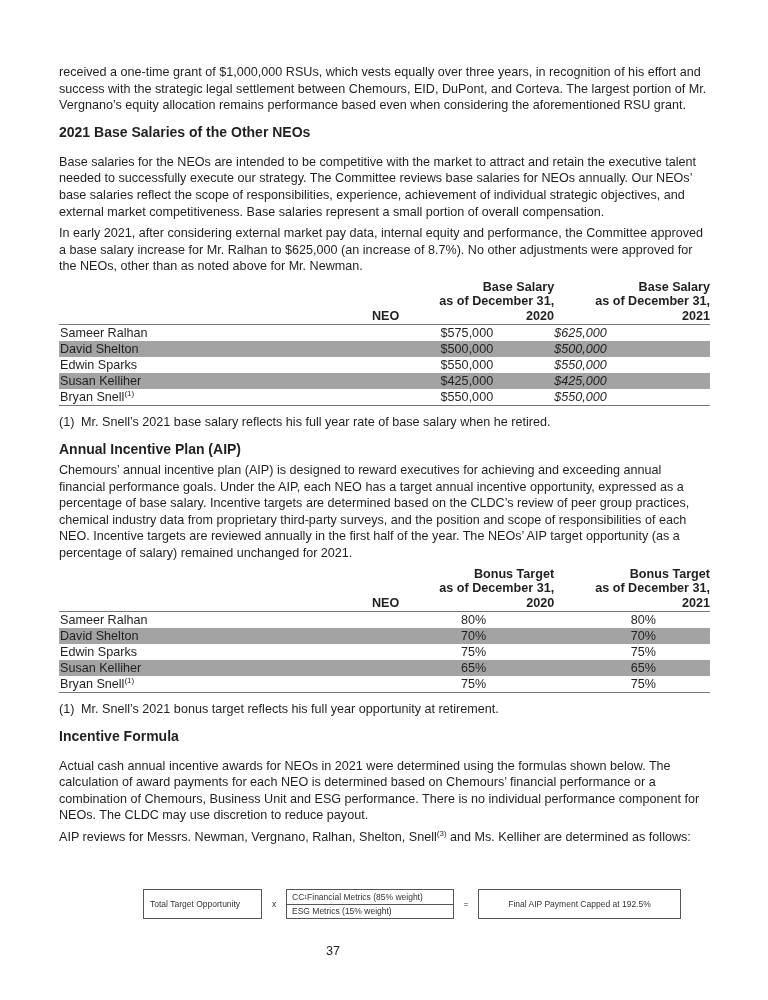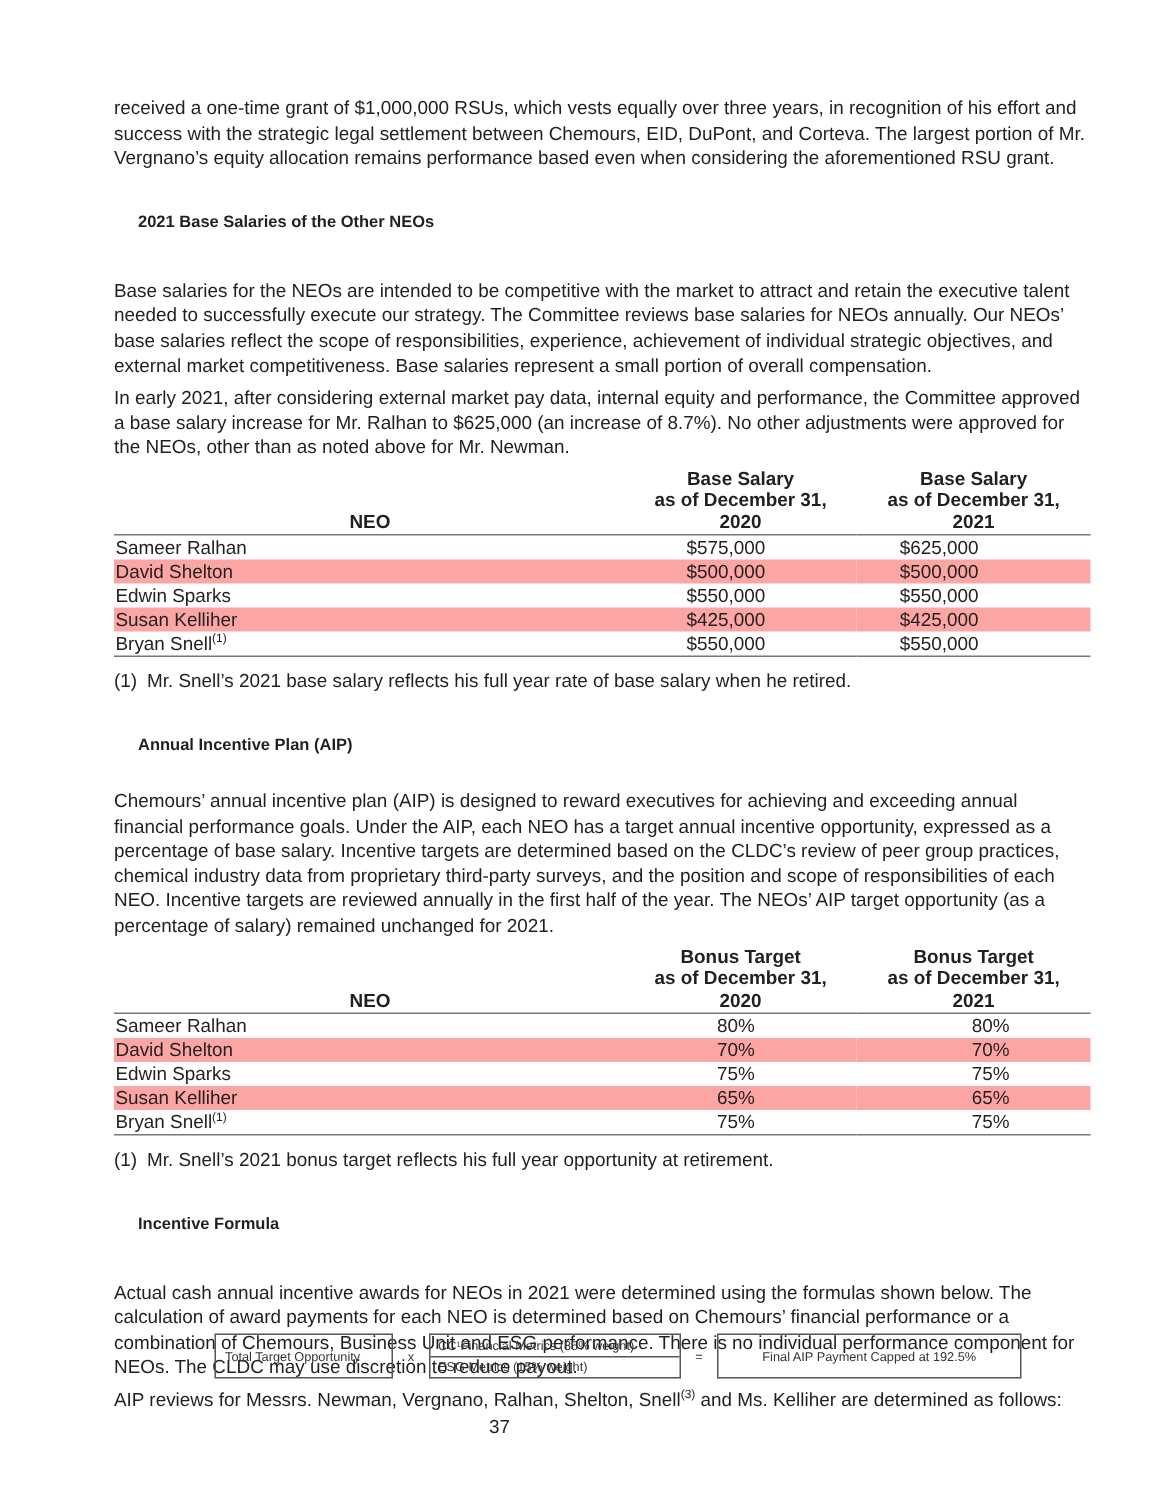--- a/index.html
+++ b/index.html
@@ -1,41 +1,41 @@
 <!DOCTYPE html>
 <html><head>
 <meta charset="utf-8">
 <style>
   html, body { margin: 0; padding: 0; background: #ffffff; }
   body {
     width: 768px; height: 1000px; position: relative; overflow: hidden;
     font-family: "Liberation Sans", sans-serif; color: #231f20;
   }
-  .page { position: absolute; left: 76px; top: 64px; width: 650px; }
+  .page { position: absolute; left: 59px; top: 64px; width: 650px; }
   p { margin: 0; font-size: 12.6px; line-height: 16.6px; }
   .para { margin-bottom: 5px; }
-  h3 { margin: 16px; font-size: 11px; font-weight: bold; line-height: 16px; }
+  h3 { margin: 0; font-size: 14px; font-weight: bold; line-height: 16px; }
   .gap-lg { height: 14px; }
   .gap-md { height: 8px; }
   .gap-sm { height: 5px; }
 
   table.tbl { width: 651px; border-collapse: collapse; font-size: 12.6px; }
   table.tbl th {
-    font-weight: bold; text-align: center; vertical-align: bottom;
+    font-weight: bold; text-align: right; vertical-align: bottom;
     line-height: 14.5px; padding: 0 0 1px 0;
     border-bottom: 1.5px solid #777;
   }
   table.tbl td { padding: 0; height: 16px; line-height: 16px; }
-  table.tbl tr.shade td { background: #fca5a5; }
+  table.tbl tr.shade td { background: #a3a3a3; }
   table.tbl tr:last-child td { border-bottom: 1.5px solid #777; }
   .c-neo { width: 340px; padding-left: 1px !important; }
   .c-v1 { width: 155px; }
   .c-v2 { width: 156px; }
   td.num1 { text-align: right; padding-right: 61px !important; }
-  td.num2 { text-align: center; padding-right: 46px !important; }
+  td.num2 { text-align: left; padding-right: 46px !important; font-style: italic; }
   td.pct1 { text-align: right; padding-right: 68px !important; }
   td.pct2 { text-align: right; padding-right: 54px !important; }
   sup { font-size: 8px; line-height: 0; vertical-align: 5px; }
   .fn { display: flex; }
   .fn .fn-mark { width: 22px; }
 
   .formula {
     position: absolute; left: 143px; top: 888px; height: 32px;
     display: flex; align-items: center; font-size: 8.5px; color: #333;
   }

